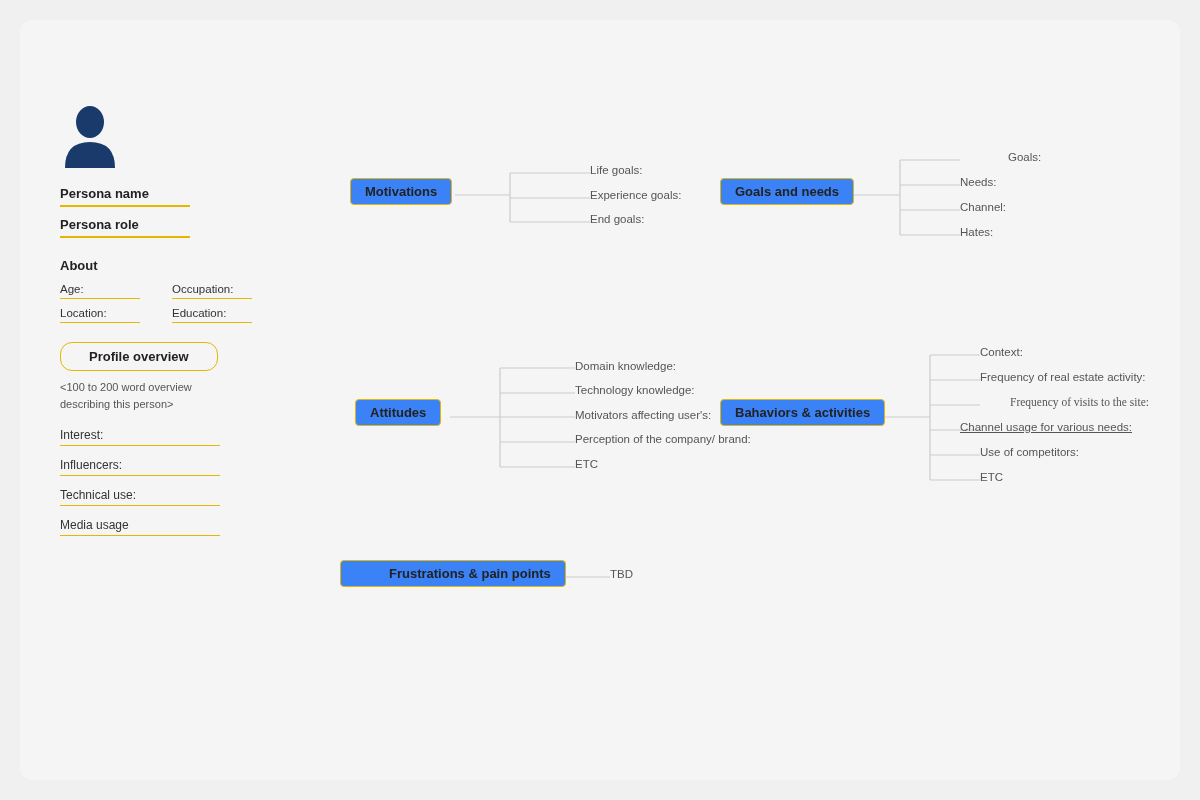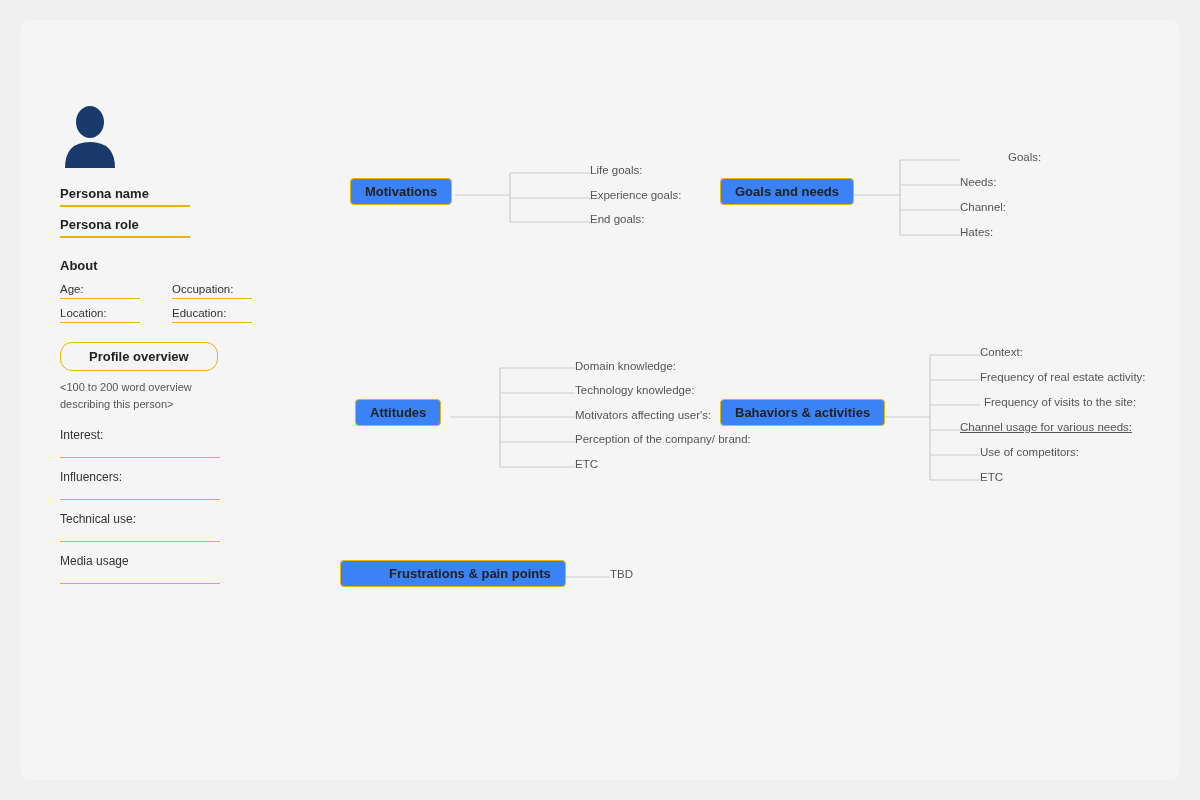--- a/index.html
+++ b/index.html
@@ -83,21 +83,21 @@
     .profile-desc {
       font-size: 11px;
       color: #555;
       margin-bottom: 16px;
       line-height: 1.5;
     }
     .left-field {
       font-size: 12px;
       color: #333;
       border-bottom: 1.5px solid #e5b700;
-      padding-bottom: 15px;
+      padding-bottom: 3px;
       margin-bottom: 12px;
       width: 160px;
     }
 
     
     .section-box {
       border: 1.5px solid #e5b700;
       border-radius: 4px;
       padding: 5px 14px;
       font-size: 13px;
@@ -215,21 +215,21 @@
   <div class="branch-item" style="left:555px; top:340px;">Domain knowledge:</div>
   <div class="branch-item" style="left:555px; top:364px;">Technology knowledge:</div>
   <div class="branch-item" style="left:555px; top:389px;">Motivators affecting user's:</div>
   <div class="branch-item" style="left:555px; top:413px;">Perception of the company/ brand:</div>
   <div class="branch-item" style="left:555px; top:438px;">ETC</div>
 
   <div class="section-box" style="left:700px; top:379px;">Bahaviors &amp; activities</div>
 
   <div class="branch-item" style="left:960px; top:326px;">Context:</div>
   <div class="branch-item" style="left:960px; top:351px;">Frequency of real estate activity:</div>
-  <div class="branch-item" style="left:964px; top:376px;">Frequency of visits to the site:</div>
+  <div class="branch-item" style="left:990px; top:376px;font-family:Liberation Serif, serif;">Frequency of visits to the site:</div>
   <div class="branch-item" style="left:940px; top:401px;text-decoration:underline;">Channel usage for various needs:</div>
   <div class="branch-item" style="left:960px; top:426px;">Use of competitors:</div>
   <div class="branch-item" style="left:960px; top:451px;">ETC</div>
 
   <div class="section-box" style="left:320px; top:540px;padding-left:48px;">Frustrations &amp; pain points</div>
 
   <div class="branch-item" style="left:590px; top:548px;">TBD</div>
 
 </div>
 

